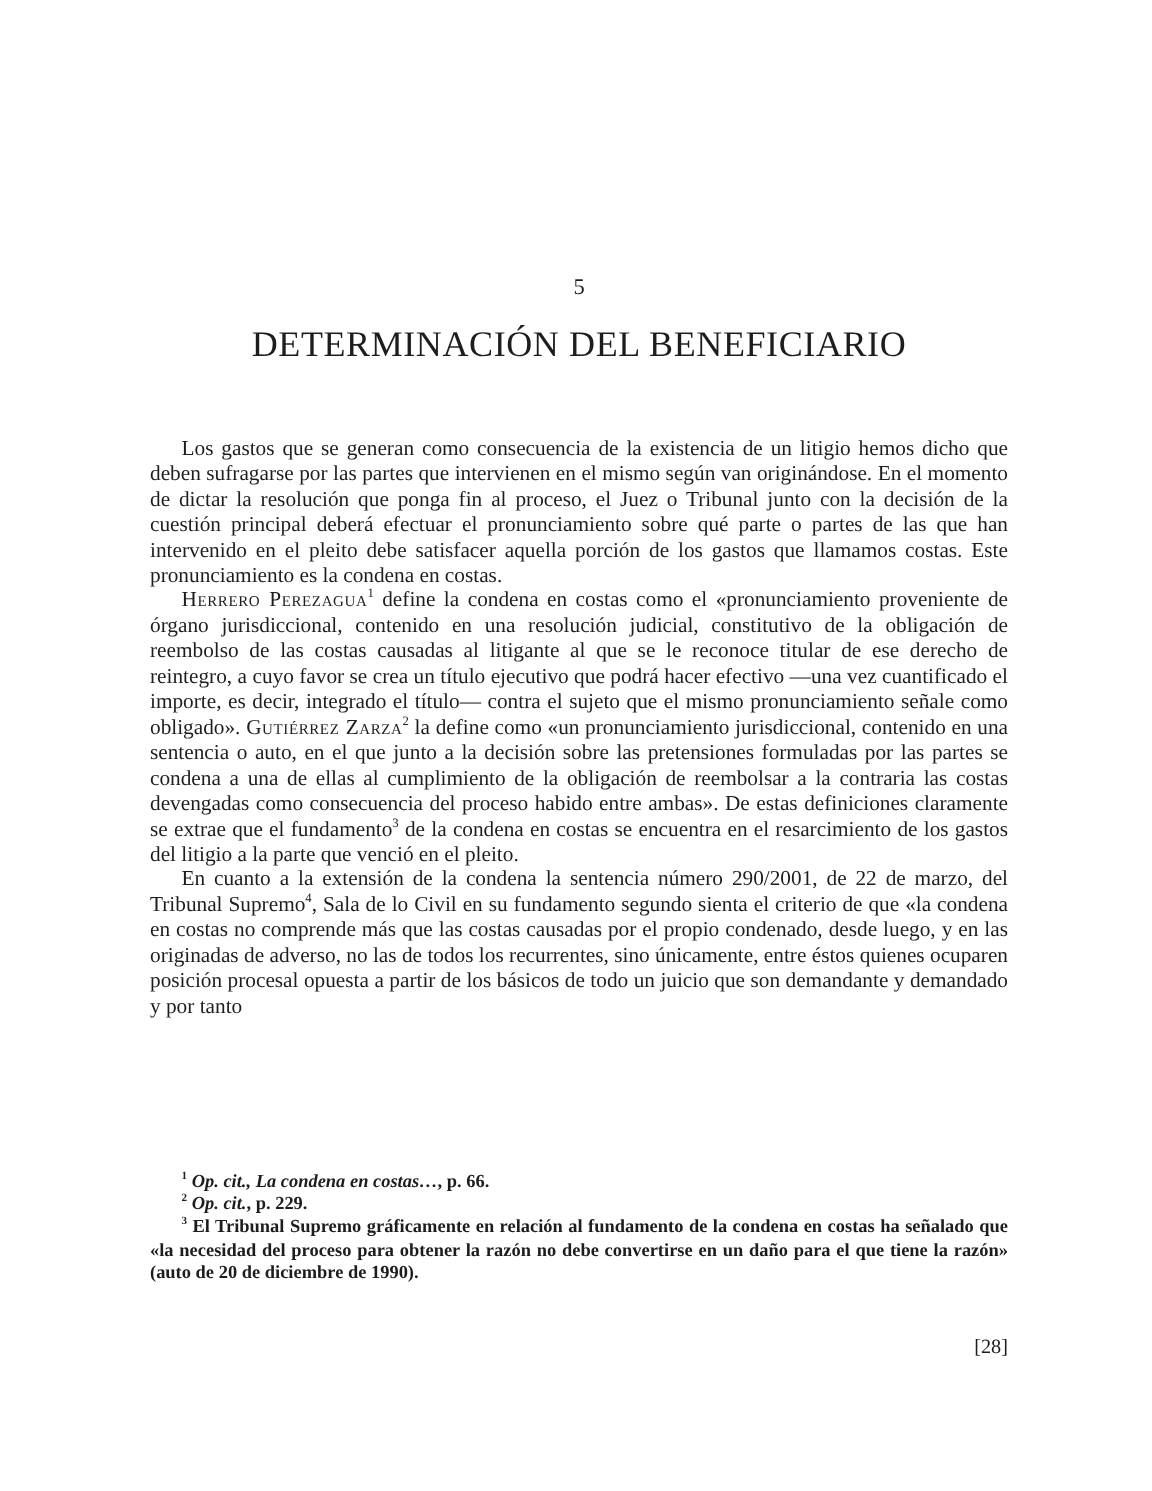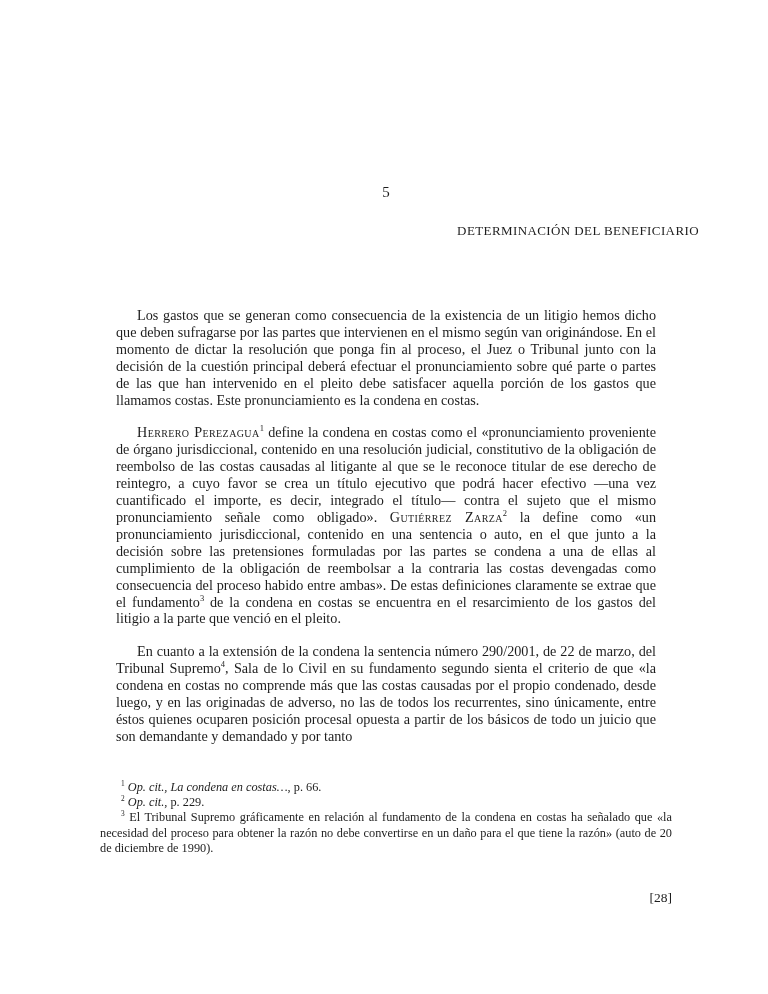--- a/index.html
+++ b/index.html
@@ -21,52 +21,53 @@
     top: 183px;
     left: 100px;
     width: 572px;
     text-align: center;
     font-size: 15px;
     line-height: 18px;
   }
   .chapter-title {
     position: absolute;
     top: 219px;
-    left: 99px;
+    left: 86px;
     width: 600px;
-    text-align: right;
-    font-size: 13px;
+    text-align: center;
+    font-size: 24px;
     line-height: 23.5px;
     letter-spacing: 0.4px;
   }
   .body-text {
     position: absolute;
     top: 291px;
     left: 100px;
     width: 572px;
     font-size: 14.2px;
     line-height: 16.9px;
     text-align: justify;
   }
   .body-text p {
-    margin: 16px;
+    margin: 0;
     text-indent: 21px;
   }
   .footnotes {
     position: absolute;
     top: 780px;
     left: 100px;
     width: 572px;
     font-size: 12.3px;
     line-height: 15.2px;
     text-align: justify;
   }
   .footnotes p {
     margin: 0;
     text-indent: 21px;
+    font-weight: bold;
   }
   .page-footer {
     position: absolute;
     top: 890px;
     left: 100px;
     width: 572px;
     text-align: right;
     font-size: 13.5px;
     line-height: 16px;
   }

